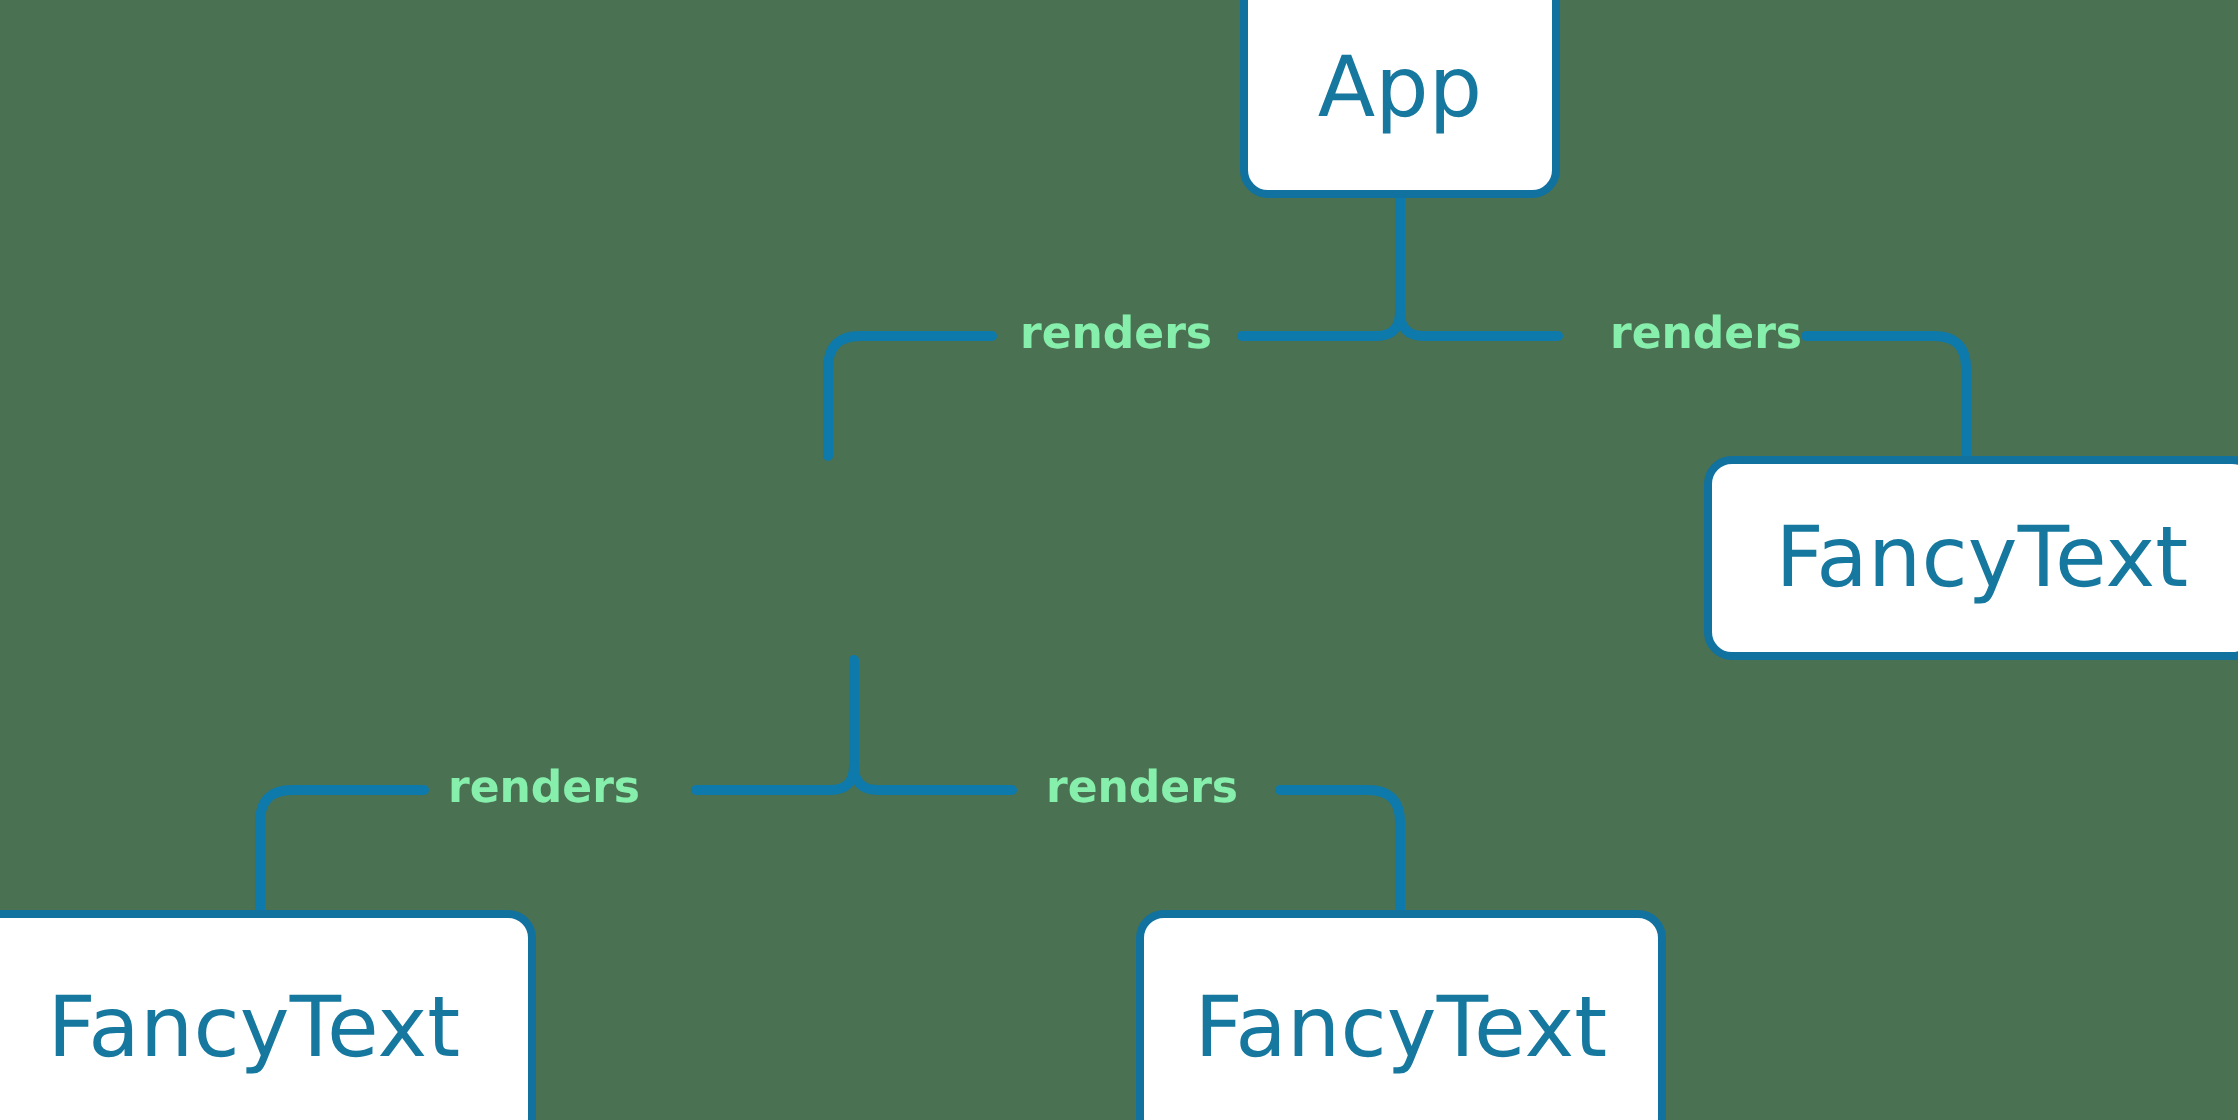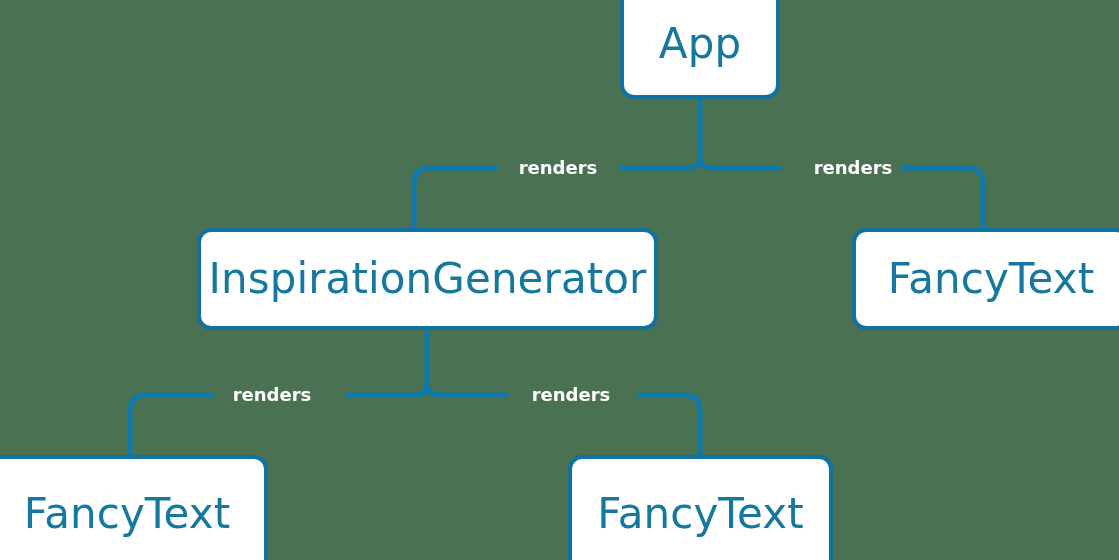--- a/index.html
+++ b/index.html
@@ -40,22 +40,22 @@
     color: #16789e;
     font-size: 42px;
     font-weight: 400;
     letter-spacing: 0.1px;
     line-height: 1;
     white-space: nowrap;
   }
   .edge-label {
     position: absolute;
     z-index: 4;
-    color: #ffffff;
-    font-size: 18px;
+    color: #86efac;
+    font-size: 22px;
     font-weight: 700;
     line-height: 1;
     white-space: nowrap;
     transform: translate(-50%, -50%);
   }
   
   #node-app        { left: 620px; top: -12px;  width: 160px; height: 111px; border-radius: 0 0 14px 14px; }
   #node-inspgen    { left: 197px; top: 228px;  width: 461px; height: 102px; }
   #node-fancy-right{ left: 852px; top: 228px;  width: 278px; height: 102px; }
   #node-fancy-left { left: -14px; top: 455px;  width: 282px; height: 118px; }
@@ -86,23 +86,20 @@
       <path d="M212,395 L146,395 Q130,395 130,411 L130,455"></path>
 
       <path d="M640,395 L684,395 Q700,395 700,411 L700,455"></path>
     </g>
   </svg>
 
   <div class="node" id="node-app">
     <span class="node-label">App</span>
   </div>
 
-  <div class="node" id="node-inspgen">
-    <span class="node-label">InspirationGenerator</span>
-  </div>
 
   <div class="node" id="node-fancy-right">
     <span class="node-label">FancyText</span>
   </div>
 
   <div class="node" id="node-fancy-left">
     <span class="node-label">FancyText</span>
   </div>
 
   <div class="node" id="node-copyright">

